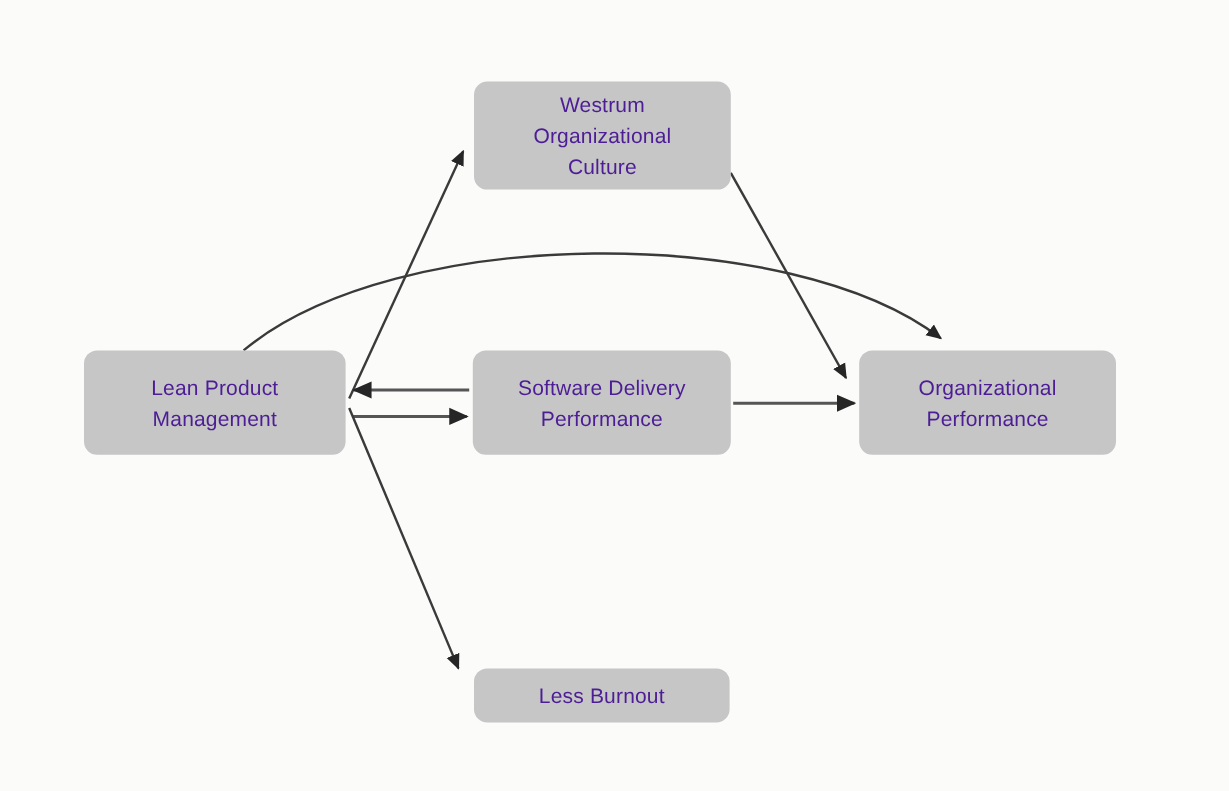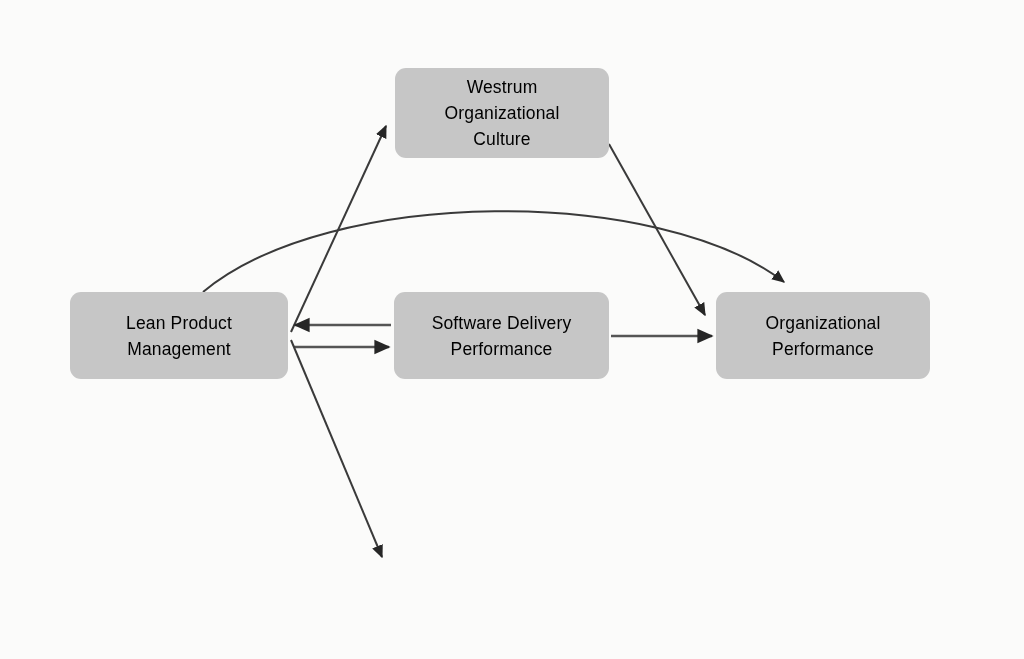--- a/index.html
+++ b/index.html
@@ -26,21 +26,21 @@
     height: 659px;
   }
   .node {
     position: absolute;
     background: #c6c6c6;
     border-radius: 11px;
     display: flex;
     align-items: center;
     justify-content: center;
     text-align: center;
-    color: #000000;
+    color: #4c1d95;
     font-size: 17.5px;
     line-height: 26px;
     letter-spacing: 0.15px;
     font-family: "Liberation Sans", sans-serif;
     box-sizing: border-box;
     padding: 4px 10px;
   }
   .node-label {
     display: block;
     white-space: pre-line;
@@ -92,14 +92,17 @@
   <div class="node" id="node-software">
     <span class="node-label">Software Delivery
 Performance</span>
   </div>
 
   <div class="node" id="node-orgperf">
     <span class="node-label">Organizational
 Performance</span>
   </div>
 
+  <div class="node" id="node-burnout">
+    <span class="node-label">Less Burnout</span>
+  </div>
 
 </div>
 
 </body></html>

